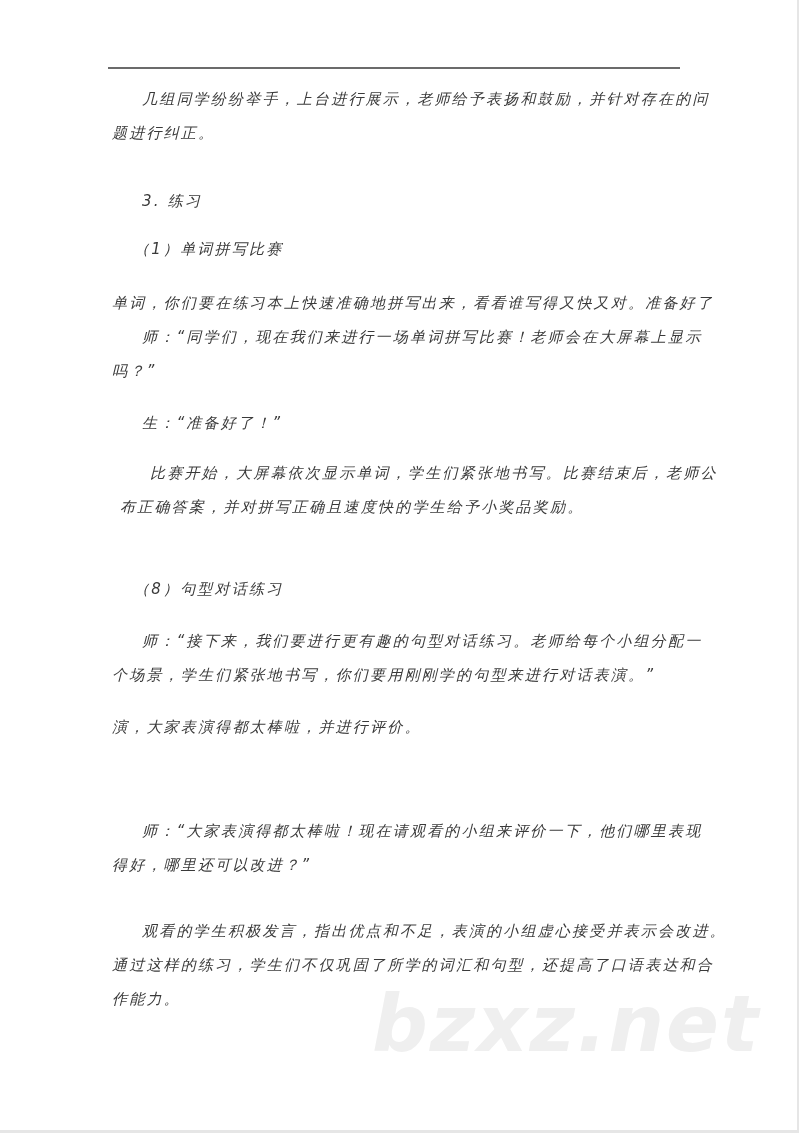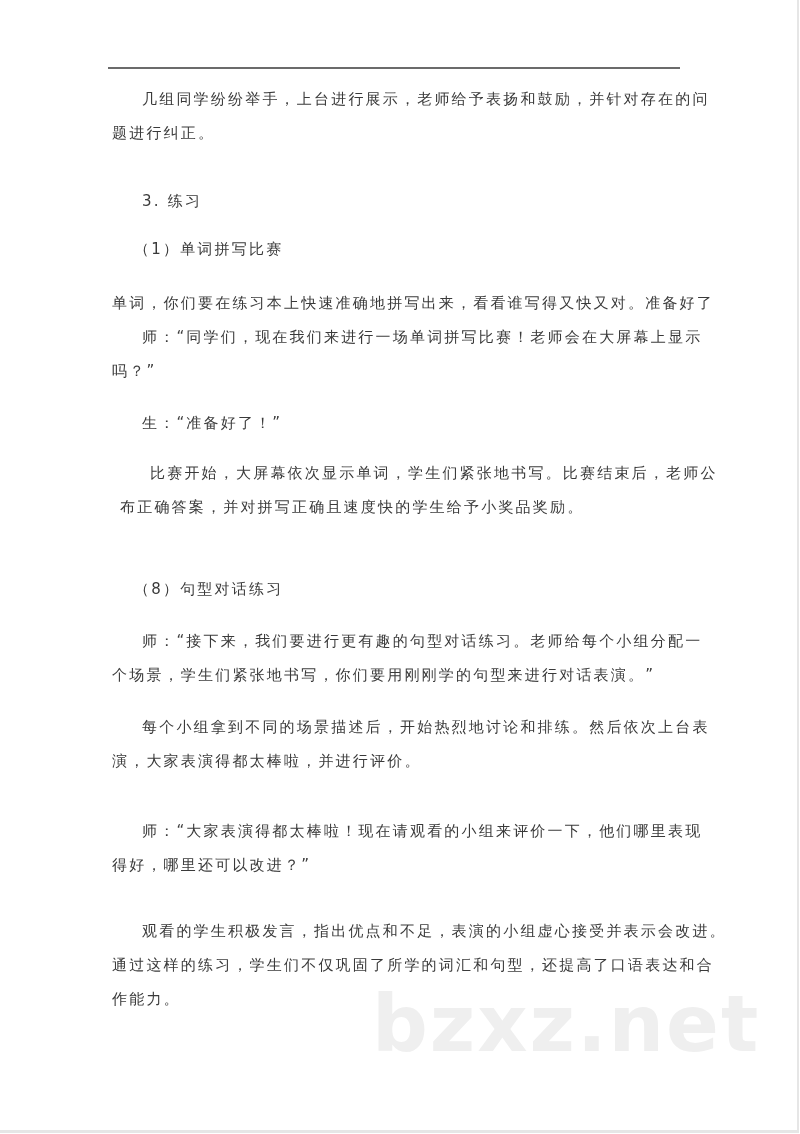--- a/index.html
+++ b/index.html
@@ -17,20 +17,21 @@
     }
     .page {
       position: absolute;
       left: 0;
       top: 0;
       width: 797px;
       height: 1130px;
       background: #ffffff;
       border-right: 2px solid #e6e6e6;
       border-bottom: 3px solid #e6e6e6;
+      font-style: italic;
     }
     .header-rule {
       position: absolute;
       left: 108px;
       top: 67px;
       width: 572px;
       height: 0;
       border-top: 2px solid #6b6b6b;
     }
     .block {
@@ -100,21 +101,20 @@
   <div class="block" style="top:572px;">
     <span class="line" style="padding-left:22px;">（8）句型对话练习</span>
   </div>
 
   <div class="block" style="top:624px;">
     <span class="line indent">师：“接下来，我们要进行更有趣的句型对话练习。老师给每个小组分配一</span>
     <span class="line">个场景，学生们紧张地书写，你们要用刚刚学的句型来进行对话表演。”</span>
   </div>
 
   <div class="block" style="top:710px;">
-    <span class="line indent">每个小组拿到不同的场景描述后，开始热烈地讨论和排练。然后依次上台表</span>
     <span class="line">演，大家表演得都太棒啦，并进行评价。</span>
   </div>
 
   <div class="block" style="top:814px;">
     <span class="line indent">师：“大家表演得都太棒啦！现在请观看的小组来评价一下，他们哪里表现</span>
     <span class="line">得好，哪里还可以改进？”</span>
   </div>
 
   <div class="block" style="top:914px;">
     <span class="line indent">观看的学生积极发言，指出优点和不足，表演的小组虚心接受并表示会改进。</span>

